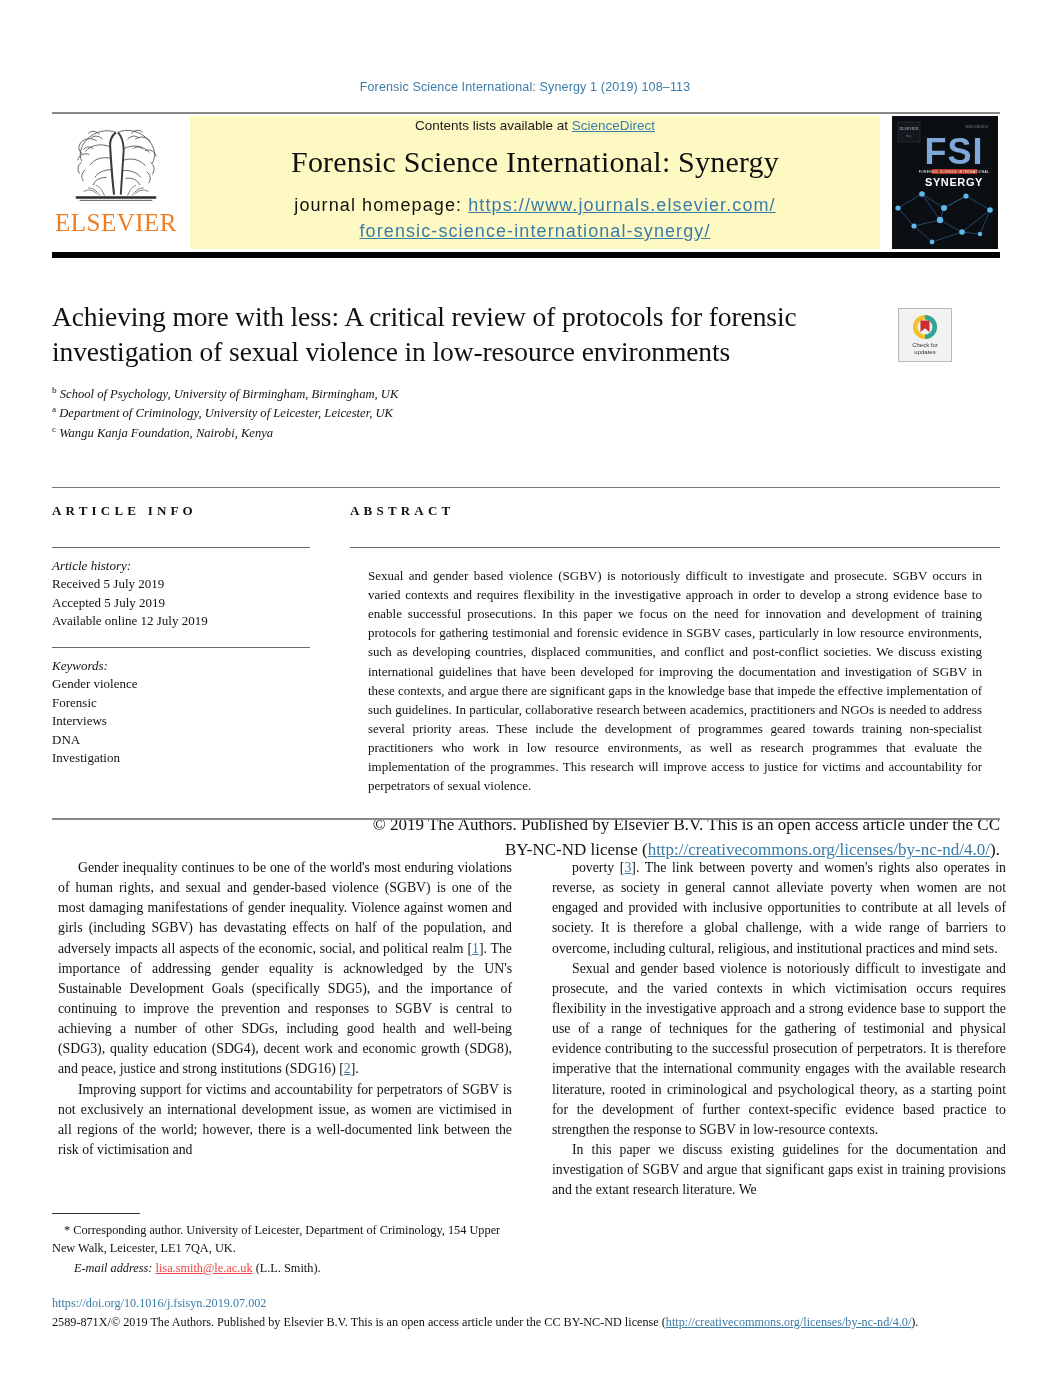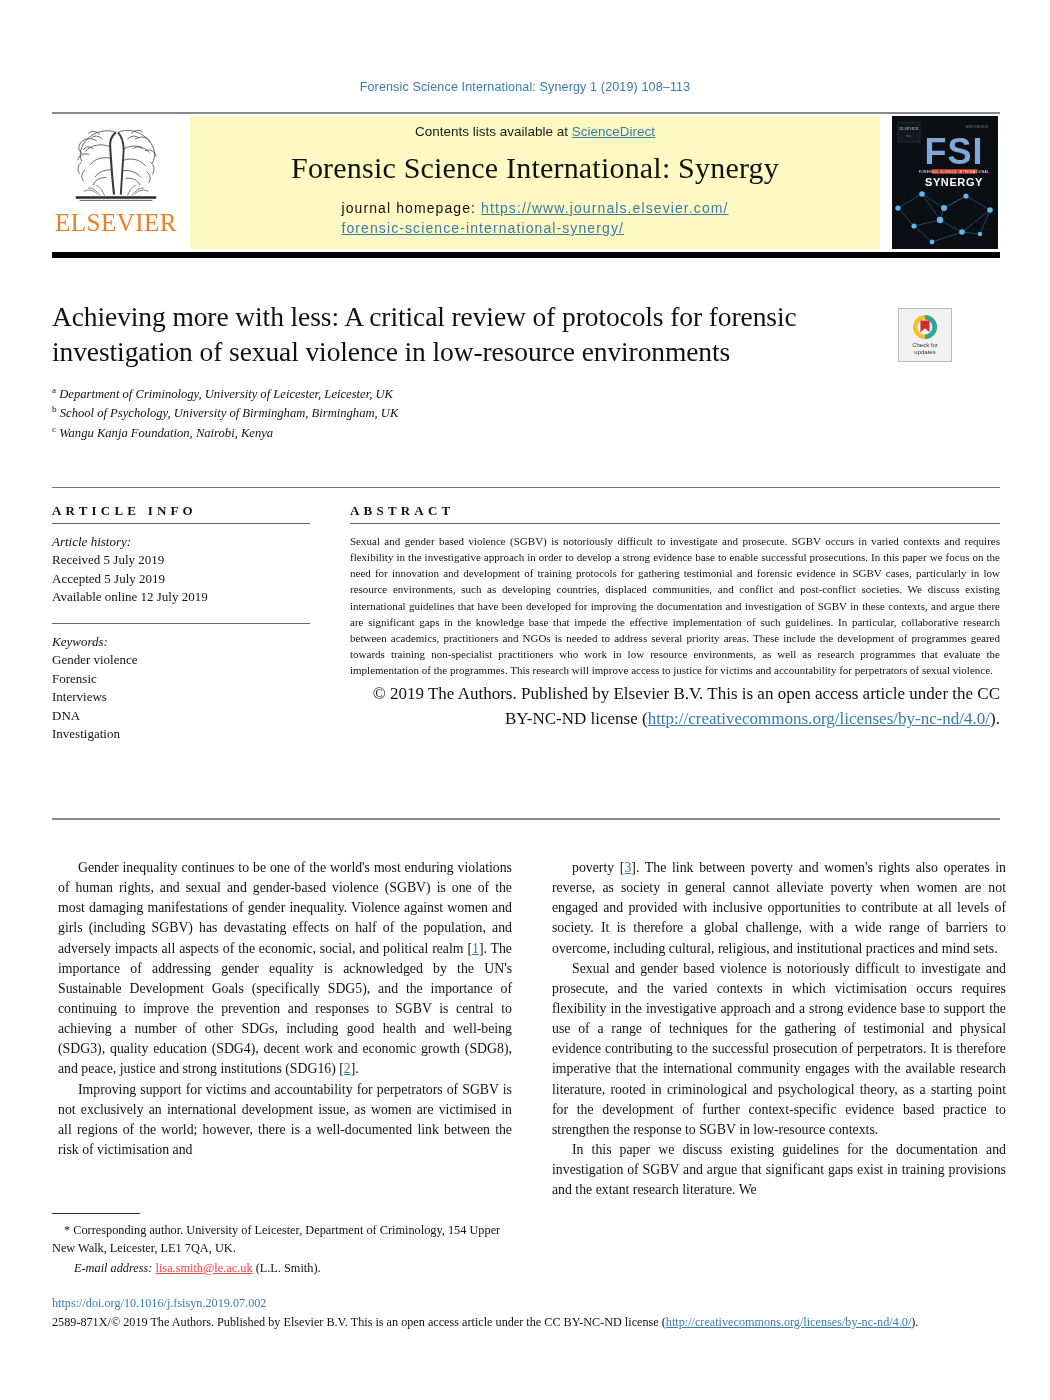--- a/index.html
+++ b/index.html
@@ -98,24 +98,24 @@
   }
   .journal-title {
     font-family: "Liberation Serif", "DejaVu Serif", serif;
     font-size: 30px;
     color: #111111;
     letter-spacing: 0.2px;
     margin-bottom: 13px;
   }
   .homepage-line {
     font-family: "Liberation Sans", "DejaVu Sans", sans-serif;
-    font-size: 14px;
+    font-size: 18px;
     letter-spacing: 1.1px;
     color: #111111;
-    text-align: left;
+    text-align: center;
     line-height: 1.45;
   }
   .homepage-line .hp-link {
     color: #3a7ca8;
   }
   .cover-block {
     width: 110px;
     flex: 0 0 110px;
     display: flex;
     align-items: center;
@@ -223,46 +223,46 @@
   .col-abstract {
     flex: 1 1 auto;
     margin-left: 40px;
   }
   .sec-head {
     font-family: "Liberation Serif", "DejaVu Serif", serif;
     font-weight: bold;
     font-size: 13px;
     letter-spacing: 4.2px;
     color: #111;
-    margin-bottom: 4px;
+    margin-bottom: 28px;
   }
   .thin-rule {
     height: 1px;
     background: #666;
     margin-bottom: 9px;
   }
   .info-block {
     font-family: "Liberation Serif", "DejaVu Serif", serif;
     font-size: 13px;
     line-height: 1.42;
     color: #111;
   }
   .info-block .it {
     font-style: italic;
   }
   .info-gap {
     height: 16px;
   }
   .abstract-text {
     font-family: "Liberation Serif", "DejaVu Serif", serif;
-    font-size: 11px;
+    font-size: 13px;
     line-height: 1.47;
     text-align: justify;
     color: #111;
-    margin: 0;
+    margin: 18px;
   }
   .abstract-copyright {
     font-family: "Liberation Serif", "DejaVu Serif", serif;
     font-size: 17px;
     line-height: 1.47;
     text-align: right;
     color: #111;
     margin: 4px 0 0 0;
   }
   .abstract-copyright .cc-link,
@@ -474,22 +474,22 @@
       </div>
     </div>
     <div class="masthead-rule-bottom"></div>
   </div>
 
   <div class="title-block">
     <h1 class="article-title">Achieving more with less: A critical review of protocols for forensic investigation of sexual violence in low-resource environments</h1>
 
 
     <div class="affiliations">
+      <div><sup>b</sup> <span>School of Psychology, University of Birmingham, Birmingham, UK</span></div>
       <div><sup>a</sup> <span>Department of Criminology, University of Leicester, Leicester, UK</span></div>
-      <div><sup>b</sup> <span>School of Psychology, University of Birmingham, Birmingham, UK</span></div>
       <div><sup>c</sup> <span>Wangu Kanja Foundation, Nairobi, Kenya</span></div>
     </div>
 
     <div class="crossmark">
       <svg width="26" height="26" viewBox="0 0 40 40">
         <circle cx="20" cy="20" r="15" fill="none" stroke="#f2c12e" stroke-width="7"></circle>
         <path d="M20 5 A15 15 0 0 1 20 35" fill="none" stroke="#2aa7a0" stroke-width="7"></path>
         <path d="M13 10 L27 10 L27 28 L20 22 L13 28 Z" fill="#cf2e2e"></path>
       </svg>
       <div class="crossmark-label">

